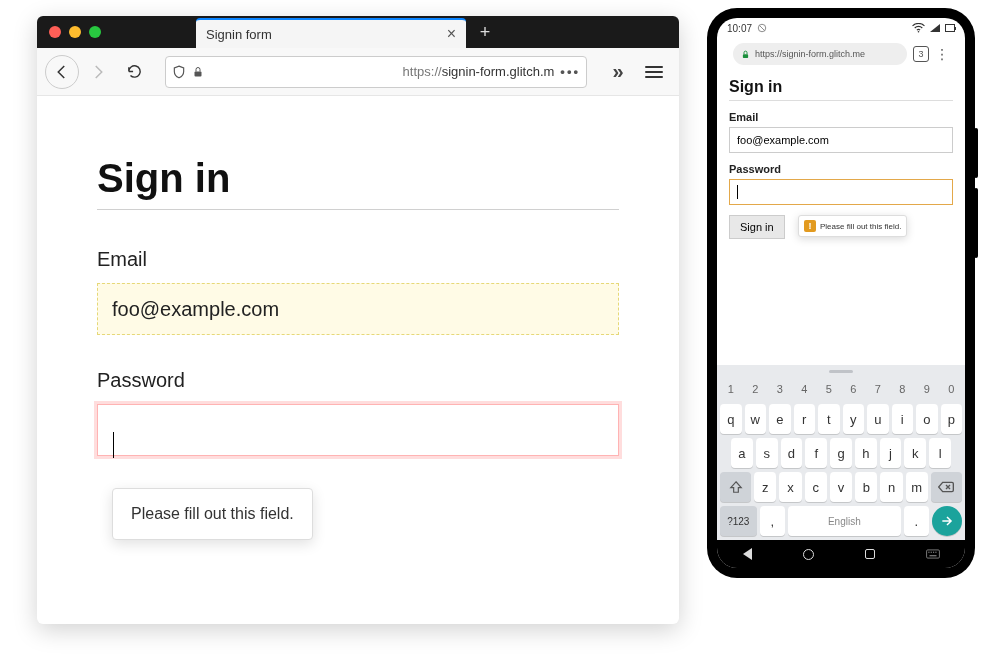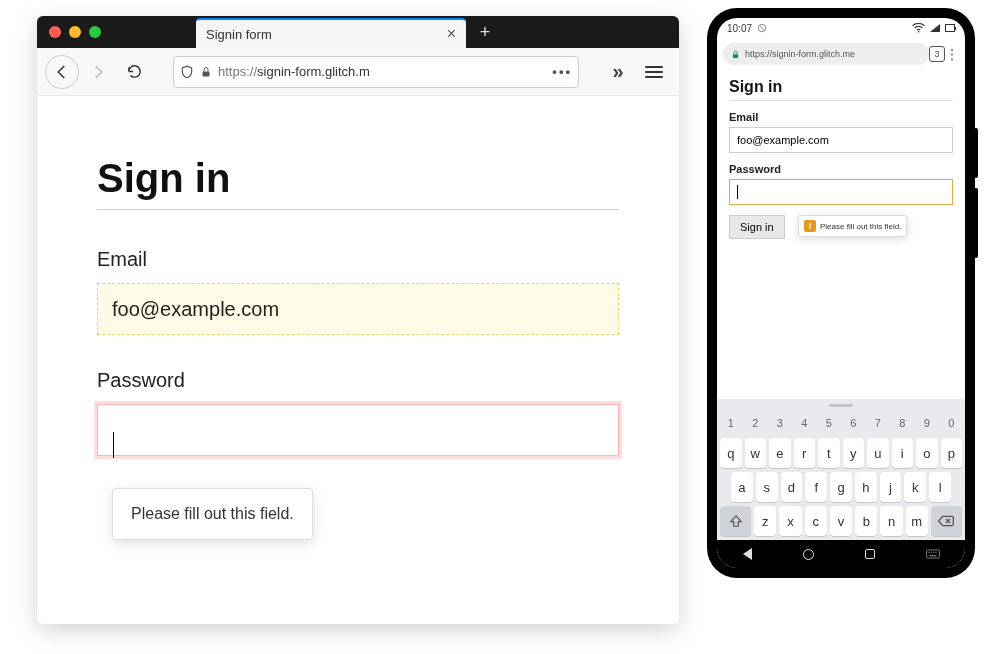--- a/index.html
+++ b/index.html
@@ -78,22 +78,23 @@
       height: 32px;
       border: 1px solid #ccc;
       border-radius: 4px;
       background: #fff;
       display: flex;
       align-items: center;
       padding: 0 6px;
       gap: 6px;
       font-size: 13px;
       color: #333;
-      margin: 0 20px;
+      margin: 0 12px;
       overflow: hidden;
+      text-align: right;
     }
     .urlbar .shield, .urlbar .lock { color: #666; }
     .urlbar .proto { color: #777; }
     .urlbar .text { flex: 1; white-space: nowrap; overflow: hidden; }
     .urlbar .dots { color: #555; font-weight: bold; letter-spacing: 2px; }
     .chev { font-size: 20px; font-weight: bold; }
     .ham {
       display: flex; flex-direction: column; gap: 3px;
       width: 18px;
     }
@@ -194,21 +195,22 @@
     }
     .sicons { display: flex; gap: 5px; align-items: center; }
     .tri { width: 0;height: 0;border-style: solid;border-width: 0 0 8px 10px;border-color: transparent transparent #333 transparent; }
     .batt { width: 10px; height: 8px; border: 1px solid #333; position: relative; }
     .batt::after { content:''; position:absolute; right:-2px; top:2px; width:1px; height:3px; background:#333; }
 
     .chromebar {
       height: 32px;
       display: flex;
       align-items: center;
-      padding: 0 6px;
+      padding: 0 16px;
+      gap: 6px;
     }
     .omnibox {
       flex: 1;
       height: 22px;
       background: #eee;
       border-radius: 11px;
       display: flex;
       align-items: center;
       padding: 0 8px;
       font-size: 9px;
@@ -516,20 +518,31 @@
             </svg>
         </div>
         <div id="krow3" style="display:contents"><div class="key">z</div><div class="key">x</div><div class="key">c</div><div class="key">v</div><div class="key">b</div><div class="key">n</div><div class="key">m</div></div>
         <div class="key wide bksp">
           <svg width="16" height="12" viewBox="0 0 24 18">
               <path d="M7 2h14a2 2 0 0 1 2 2v10a2 2 0 0 1-2 2H7l-6-7 6-7z" fill="none" stroke="#555" stroke-width="2"></path>
               <path d="M12 6l6 6M18 6l-6 6" stroke="#555" stroke-width="2"></path>
             </svg>
         </div>
       </div>
+      <div class="krow spacerow">
+        <div class="key sym">?123</div>
+        <div class="key comma">,</div>
+        <div class="key space">English</div>
+        <div class="key period">.</div>
+        <div class="key enter">
+          <svg width="14" height="14" viewBox="0 0 24 24">
+              <path d="M4 12h14M12 5l7 7-7 7" fill="none" stroke="#fff" stroke-width="2.5"></path>
+            </svg>
+        </div>
+      </div>
     </div>
 
     <div class="navbar">
       <div class="nav-tri"></div>
       <div class="nav-circ"></div>
       <div class="nav-sq"></div>
       <svg class="nav-kb" viewBox="0 0 24 16">
           <rect x="1" y="1" width="22" height="14" rx="2" fill="none" stroke="#888" stroke-width="1.5"></rect>
           <rect x="4" y="4" width="2" height="2" fill="#888"></rect>
           <rect x="8" y="4" width="2" height="2" fill="#888"></rect>

